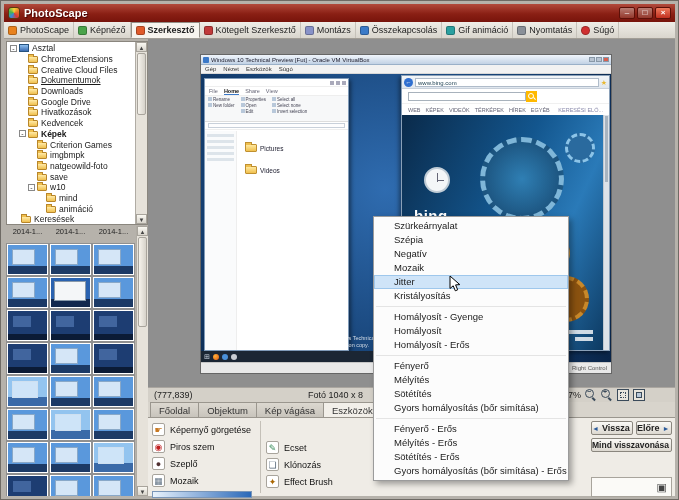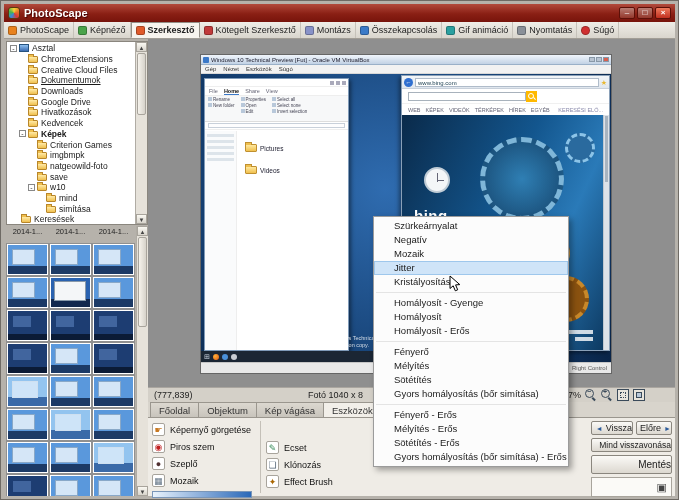--- a/index.html
+++ b/index.html
@@ -172,21 +172,21 @@
   .btools{position:absolute;left:0;top:15px;right:0;bottom:0;background:#efece6;border-top:1px solid #9a968e;}
   .colA{position:absolute;left:4px;top:3px;width:106px;}
   .colB{position:absolute;left:118px;top:21px;width:112px;}
   .vdiv{position:absolute;left:112px;top:3px;bottom:3px;width:1px;background:#c4c0b8;}
   .trow{display:flex;align-items:center;gap:5px;height:17px;font-size:9px;color:#111;white-space:nowrap;}
   .tico{width:13px;height:13px;border:1px solid #a8a49c;background:#fff;font-size:9px;line-height:12px;
     text-align:center;border-radius:2px;flex:none;}
   .bslider{margin-top:2px;height:7px;width:100px;border:1px solid #7a96b8;
     background:linear-gradient(90deg,#e8f2fc,#2a68b8);}
   .abtn{position:absolute;background:linear-gradient(#fbfaf7,#dcd8d0);border:1px solid #8a867e;
-    border-radius:2px;font-size:9px;text-align:center;color:#222;display:flex;align-items:center;justify-content:flex-end;gap:3px;}
+    border-radius:2px;font-size:9px;text-align:center;color:#222;display:flex;align-items:center;justify-content:flex-start;gap:3px;font-weight:bold;}
   .abtn .arr{font-size:7px;color:#2a5a9a;}
   #btn-vissza{right:42px;top:3px;width:42px;height:14px;}
   #btn-elore{right:3px;top:3px;width:36px;height:14px;}
   #btn-mind{right:3px;top:20px;width:81px;height:14px;font-size:8.5px;}
   #btn-mentes{right:3px;top:37px;width:81px;height:19px;font-size:10px;}
   .wbox{position:absolute;right:3px;top:59px;width:81px;height:20px;background:#fbfaf7;border:1px solid #a8a49c;}
   .cropico{position:absolute;right:4px;top:3px;font-size:11px;color:#444;line-height:13px;}
 
   
   .ctxmenu{position:absolute;left:372px;top:215px;width:196px;background:#fcfcfc;border:1px solid #9b9b9b;
@@ -329,21 +329,21 @@
         <span>w10</span>
       </div>
       <div class="titem" style="padding-left: 29px;">
         <span class="tspace"></span>
         <span class="tfolder"></span>
         <span>mind</span>
       </div>
       <div class="titem" style="padding-left: 29px;">
         <span class="tspace"></span>
         <span class="tfolder"></span>
-        <span>simítása</span>
+        <span>animáció</span>
       </div>
       <div class="titem" style="padding-left: 4px;">
         <span class="tspace"></span>
         <span class="tfolder"></span>
         <span>Keresések</span>
       </div>
     </div>
 
   <div class="thumbs">
     <div class="daterow" id="daterow">
@@ -574,29 +574,29 @@
 
       <div class="abtn" id="btn-vissza">
         <span class="arr">◄</span>
         <span>Vissza</span>
       </div>
       <div class="abtn" id="btn-elore">
         <span>Előre</span>
         <span class="arr">►</span>
       </div>
       <div class="abtn" id="btn-mind">Mind visszavonása</div>
-      <div class="abtn" id="btn-mentes">Mentés</div>
       <div class="wbox">
         <span class="cropico">▣</span>
       </div>
     </div>
   </div>
 
   <div class="ctxmenu" id="ctxmenu">
       <div class="mitem">Szürkeárnyalat</div>
+      <div class="mitem">Szépia</div>
       <div class="mitem">Negatív</div>
       <div class="mitem">Mozaik</div>
       <div class="mitem hl">Jitter</div>
       <div class="mitem">Kristályosítás</div>
       <div class="msep"></div>
       <div class="mitem">Homályosít - Gyenge</div>
       <div class="mitem">Homályosít</div>
       <div class="mitem">Homályosít - Erős</div>
       <div class="msep"></div>
       <div class="mitem">Fényerő</div>

